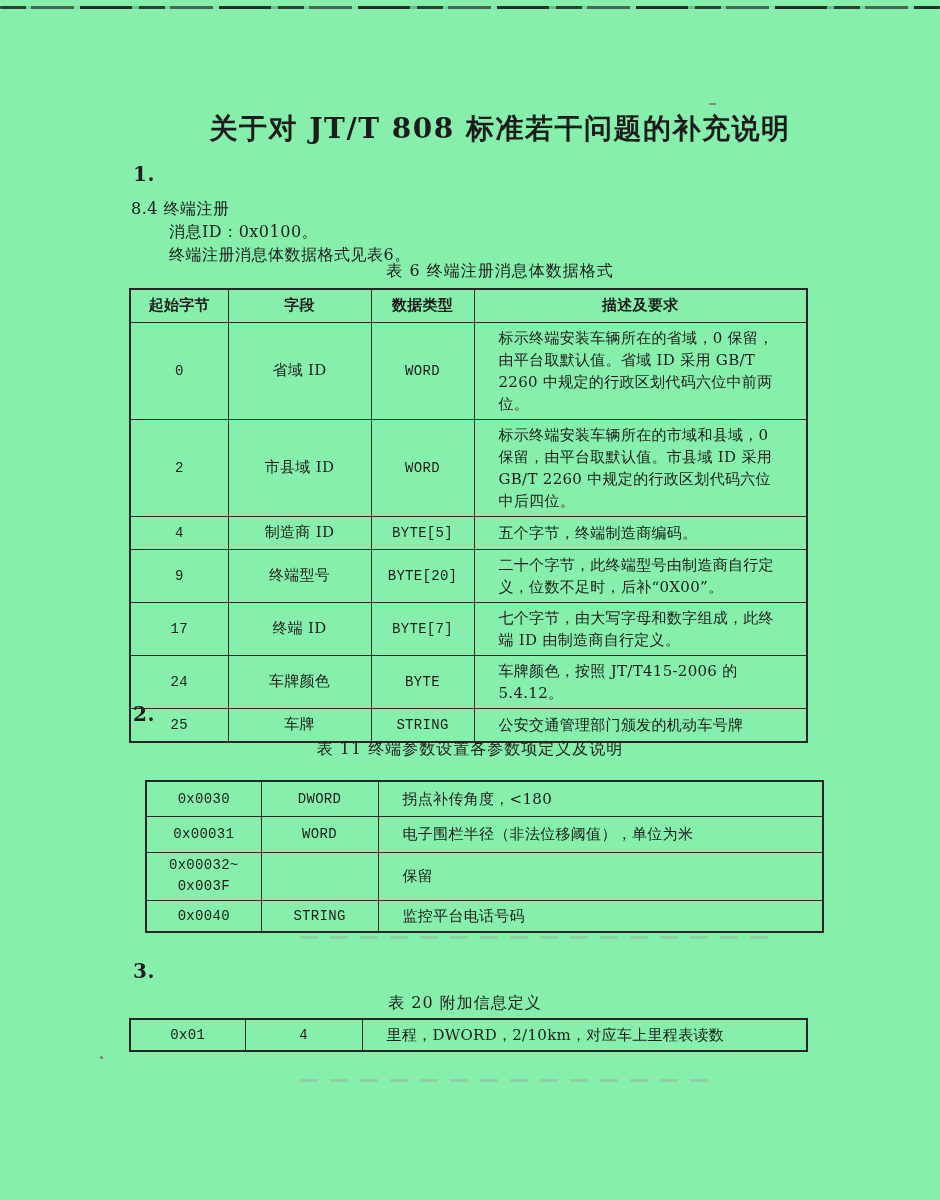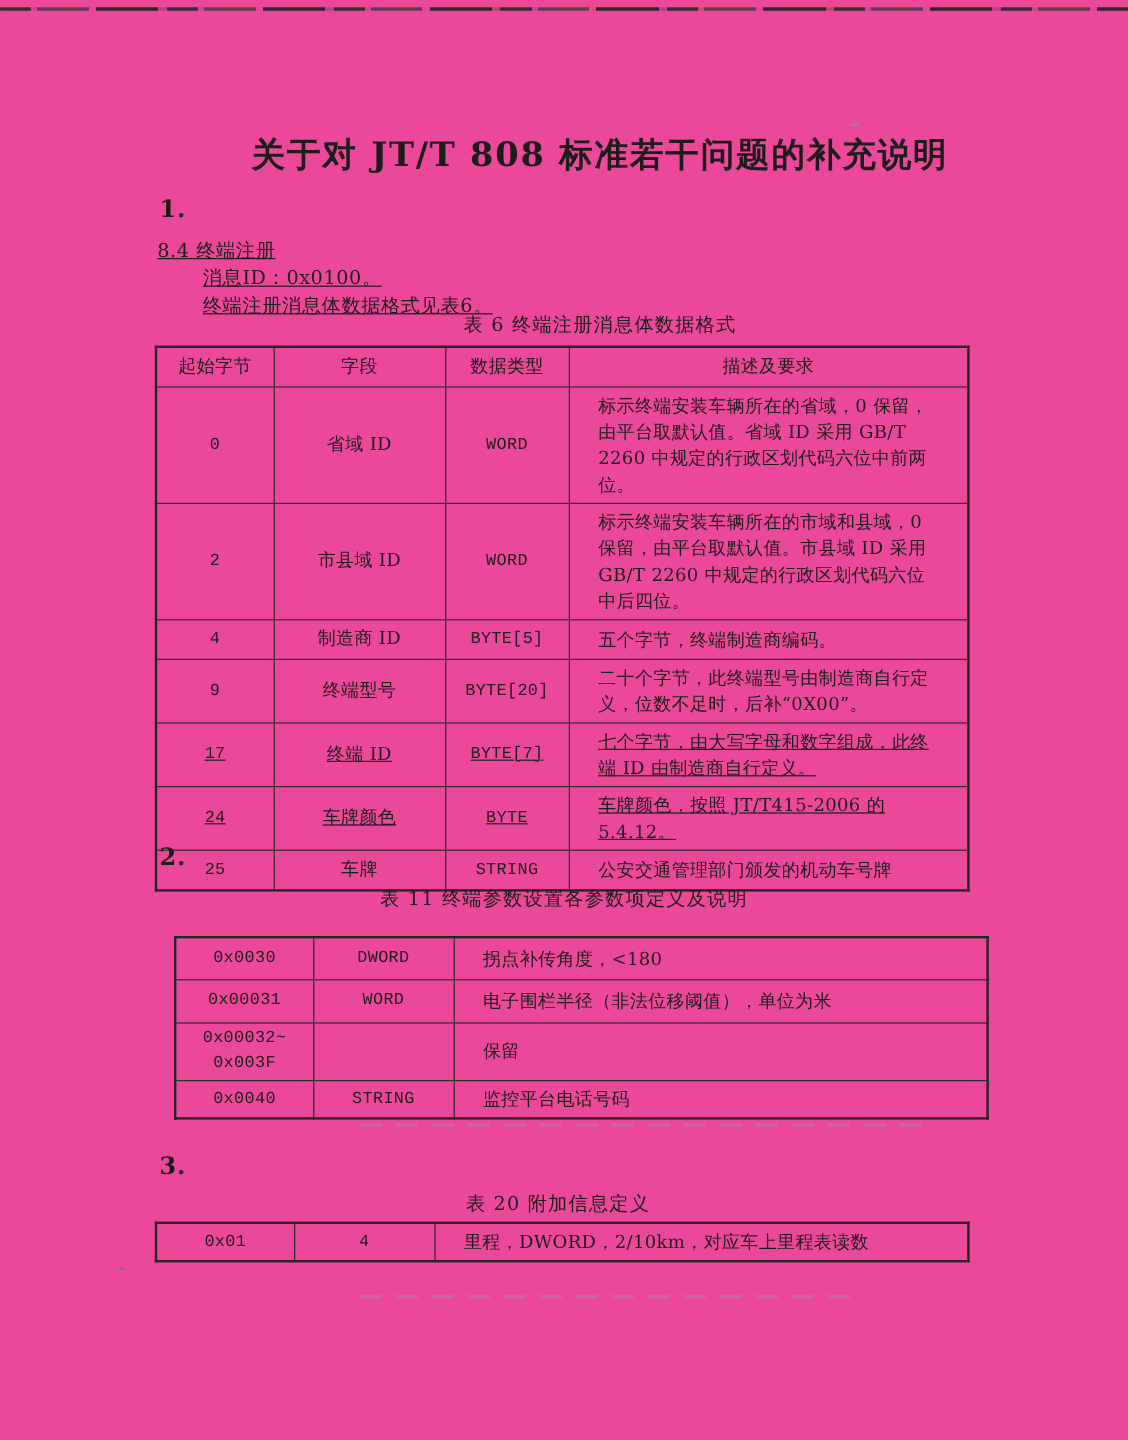--- a/index.html
+++ b/index.html
@@ -1,20 +1,20 @@
 <!DOCTYPE html>
 <html><head>
 <meta charset="utf-8">
 <style>
   * { margin:0; padding:0; box-sizing:border-box; }
   html,body { background:#e8e8e8; }
   .page {
     position:relative;
     width:940px; height:1200px;
-    background:#ec4899;
+    background:#86efac;
     overflow:hidden;
     font-family:"DejaVu Serif","Liberation Serif",serif;
     color:#1c1c1c;
   }
   
   .scan-line {
     position:absolute; top:6px; left:0; width:940px; height:3px;
     background-image:
       repeating-linear-gradient(90deg,
         rgba(40,40,40,.9) 0 26px, rgba(40,40,40,.15) 26px 31px,
@@ -34,21 +34,21 @@
 
   .doc-title {
     position:absolute; top:110px; left:30px; width:940px;
     text-align:center; font-size:28px; font-weight:bold; letter-spacing:1.5px;
   }
   .sec-num { position:absolute; left:133px; font-size:20px; font-weight:bold; letter-spacing:.5px; }
   .sec1-num { top:162px; }
   .sec2-num { top:702px; }
   .sec3-num { top:959px; }
 
-  .body-line { position:absolute; font-size:16px; letter-spacing:.5px;text-decoration:underline; }
+  .body-line { position:absolute; font-size:16px; letter-spacing:.5px; }
   .s1-heading { top:199px; left:131px; }
   .s1-line1 { top:222px; left:169px; }
   .s1-line2 { top:245px; left:169px;text-align:right; }
 
   .tbl-caption { position:absolute; width:940px; text-align:center; font-size:16px; letter-spacing:1px; }
   .t6-caption  { top:261px; left:30px; }
   .t11-caption { top:739px; left:0px; }
   .t20-caption { top:993px; left:-5px; }
 
   table.doc-table {
@@ -58,37 +58,37 @@
   }
   table.t6  { top:288px; }
   table.t11 { top:780px;margin-left:16px; }
   table.t20 { top:1018px; }
   .doc-table th, .doc-table td {
     border:1.6px solid #2c2c2c;
     text-align:center; vertical-align:middle;
     font-weight:normal; letter-spacing:.3px;
     padding:2px 4px;
   }
-  .doc-table th { font-weight:normal; }
+  .doc-table th { font-weight:bold; }
   .doc-table td.desc { text-align:left; padding:4px 24px; line-height:22px; }
   .doc-table .mono { font-family:"Liberation Mono","DejaVu Sans Mono",monospace; font-size:14px; }
   .doc-table td.prewrap { white-space:pre-line; line-height:21px; }
   
   table.doc-table { border:2.2px solid #262626; }
 
   
   .t6 col.c1 { width:98px; }  .t6 col.c2 { width:143px; }
   .t6 col.c3 { width:103px; } .t6 col.c4 { width:333px; }
   .t6 tr.h    { height:33px; }
   .t6 tr.r0   { height:68px; }
   .t6 tr.r1   { height:67px; }
   .t6 tr.r2   { height:33px; }
   .t6 tr.r3   { height:48px; }
-  .t6 tr.r4   { height:48px;text-decoration:underline; }
-  .t6 tr.r5   { height:33px;text-decoration:underline; }
+  .t6 tr.r4   { height:48px; }
+  .t6 tr.r5   { height:33px; }
   .t6 tr.r6   { height:34px;margin-left:31px; }
 
   
   .t11 col.c1, .t20 col.c1 { width:115px; }
   .t11 col.c2, .t20 col.c2 { width:117px; }
   .t11 col.c3, .t20 col.c3 { width:445px; }
   .t11 tr.r0 { height:35px; }
   .t11 tr.r1 { height:36px; }
   .t11 tr.r2 { height:48px; }
   .t11 tr.r3 { height:20px; }

